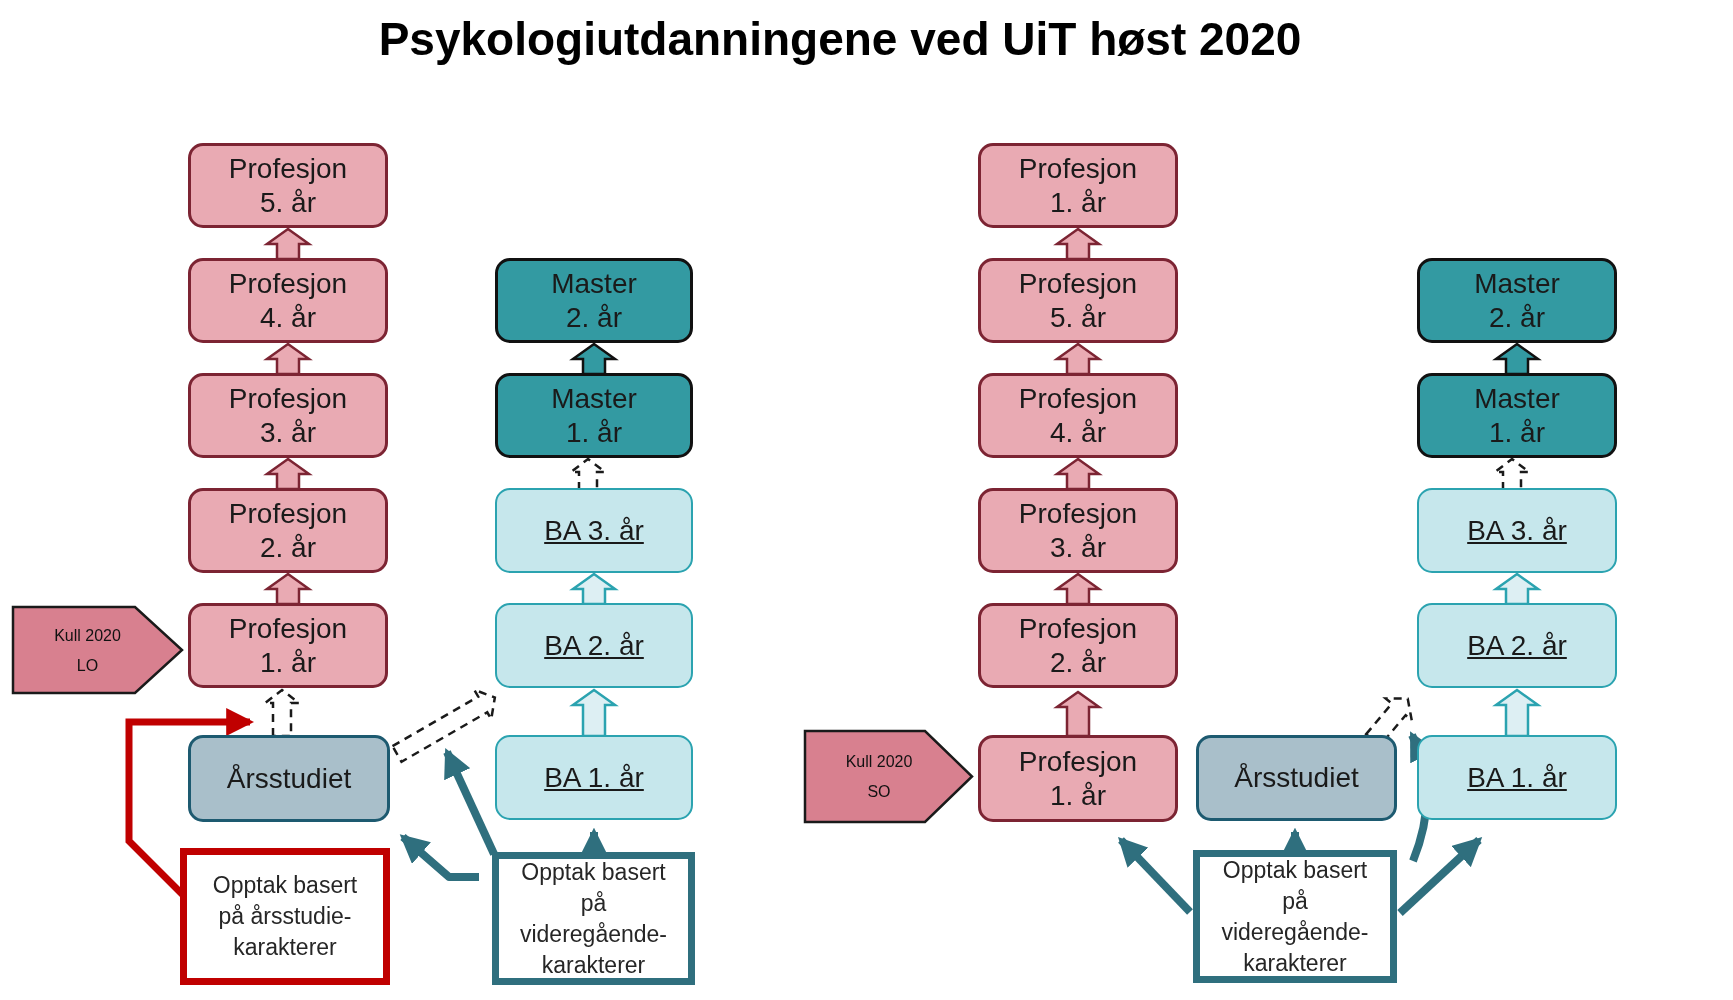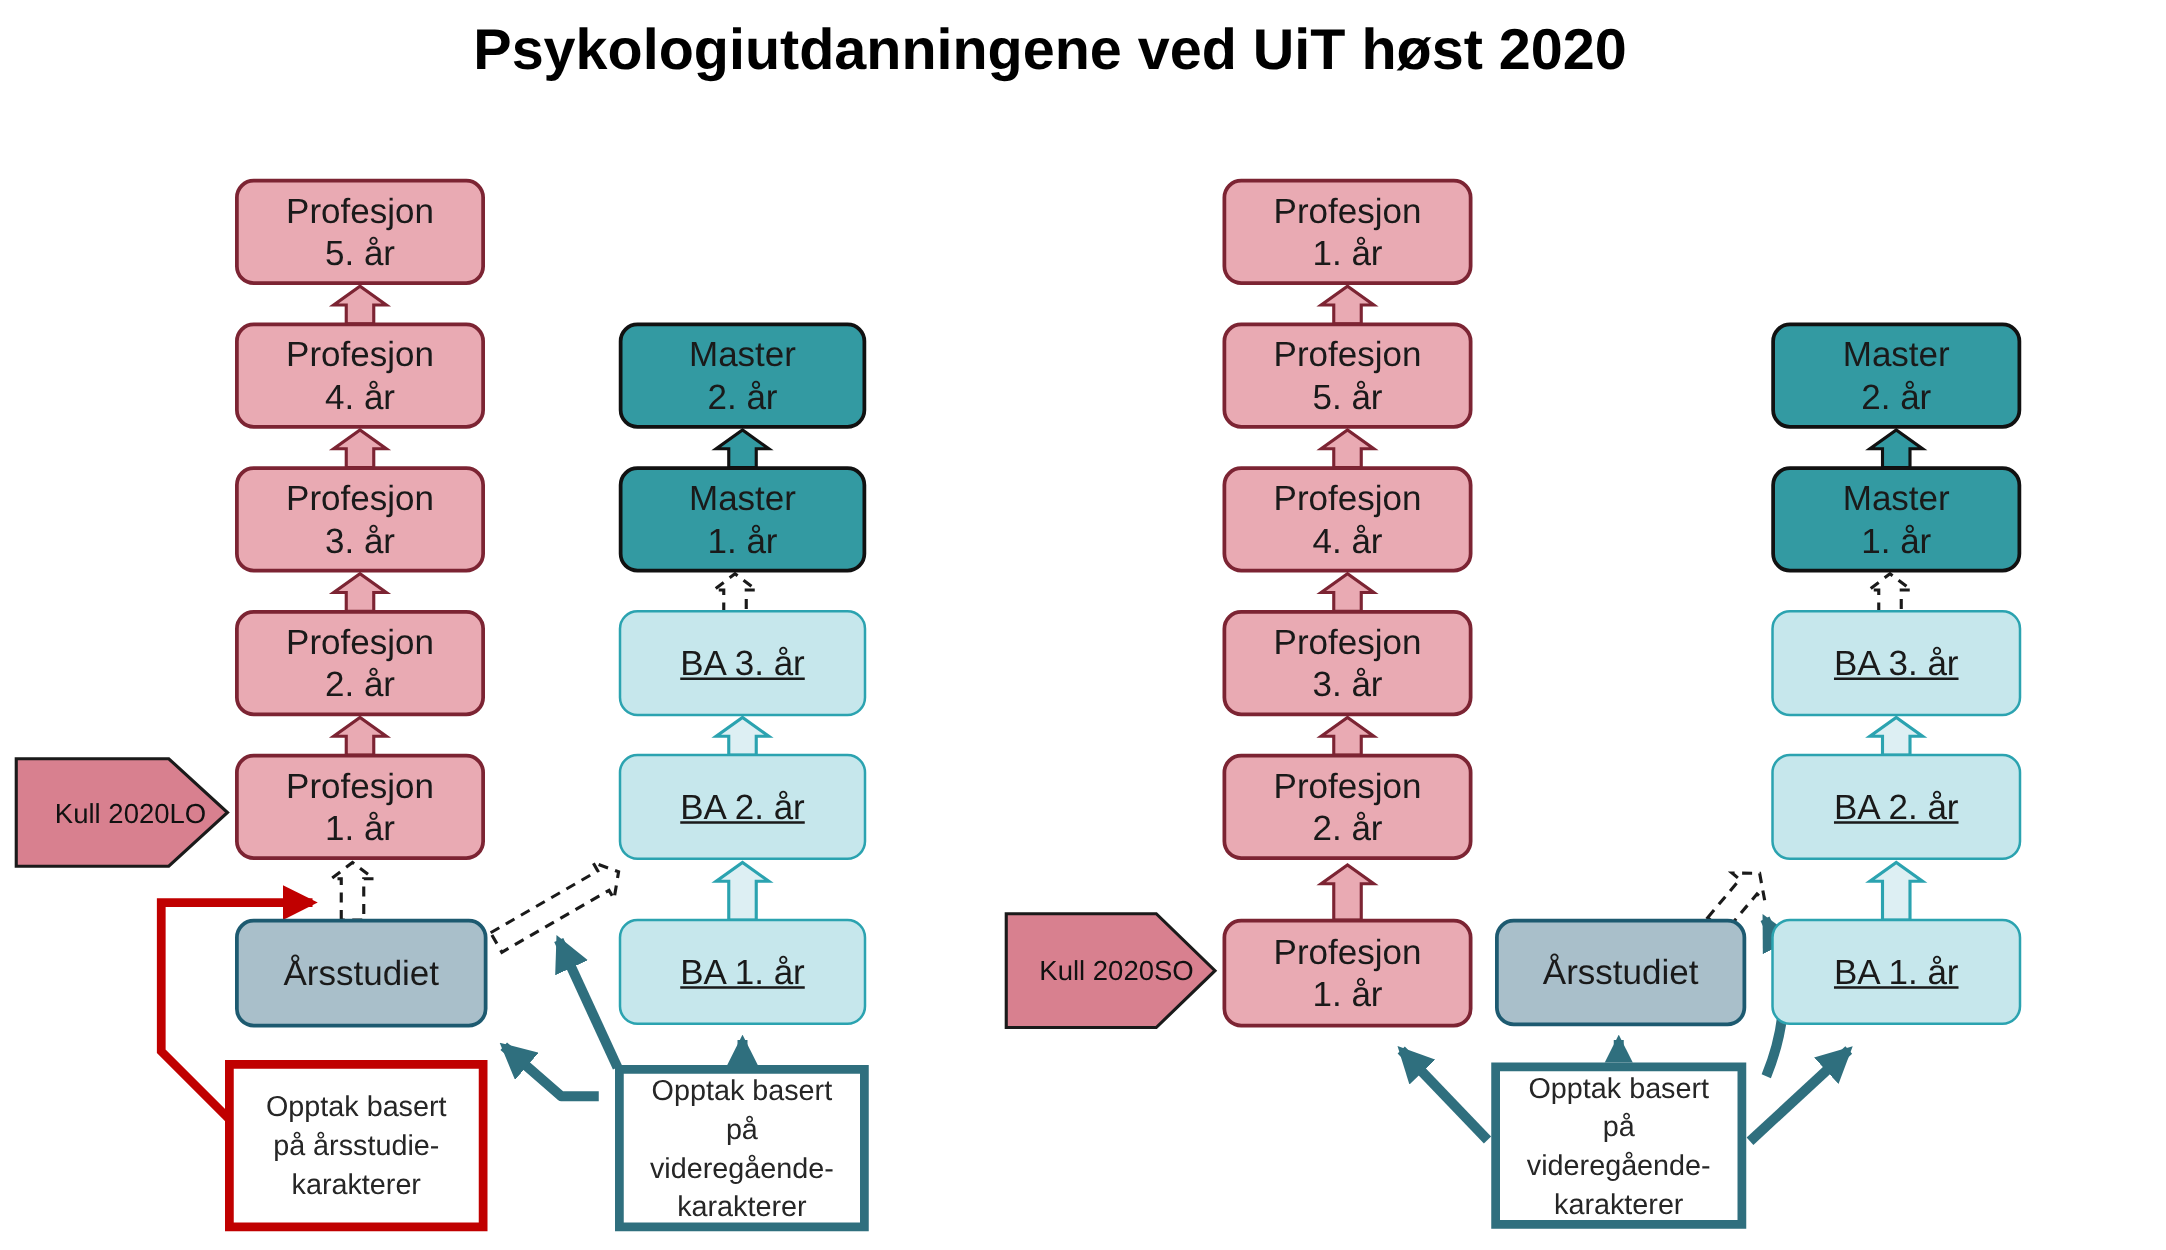--- a/index.html
+++ b/index.html
@@ -12,22 +12,22 @@
         font-size:28px;line-height:34px;color:#1a1a1a;text-align:center;z-index:2;}
   .prof{background:var(--pink-fill);border:3px solid var(--pink-border);justify-content:center;}
   .master{background:var(--master-fill);border:3px solid var(--master-border);align-items:center;}
   .ba{background:var(--ba-fill);border:2.5px solid var(--ba-border);text-decoration:underline;}
   .aars{background:var(--aars-fill);border:3px solid var(--aars-border);}
   .note{position:absolute;box-sizing:border-box;background:#fff;display:flex;
         flex-direction:column;align-items:center;justify-content:center;
         font-size:23px;line-height:31px;color:#262626;text-align:center;z-index:2;}
   .note-red{border:7px solid var(--red);}
   .note-teal{border:7px solid var(--teal);}
-  .kull-label{position:absolute;display:flex;flex-direction:row;align-items:center;
-        justify-content:flex-end;font-size:22px;line-height:30px;color:#111;z-index:2;}
+  .kull-label{position:absolute;display:flex;flex-direction:column;align-items:center;
+        justify-content:center;font-size:16px;line-height:30px;color:#111;z-index:2;}
   .arr-pink{fill:var(--pink-fill);stroke:var(--pink-border);stroke-width:2.5;}
   .arr-master{fill:var(--master-fill);stroke:#111;stroke-width:2.5;}
   .arr-ba{fill:var(--ba-arrow-fill);stroke:var(--ba-border);stroke-width:2.5;}
   .arr-dash{fill:#fff;stroke:#1a1a1a;stroke-width:2.5;stroke-dasharray:8 6;}
   .teal-line{fill:none;stroke:var(--teal);stroke-width:8;stroke-linejoin:round;}
   .red-line{fill:none;stroke:var(--red);stroke-width:7;stroke-linejoin:miter;}
 </style>
 </head>
 <body>
 

